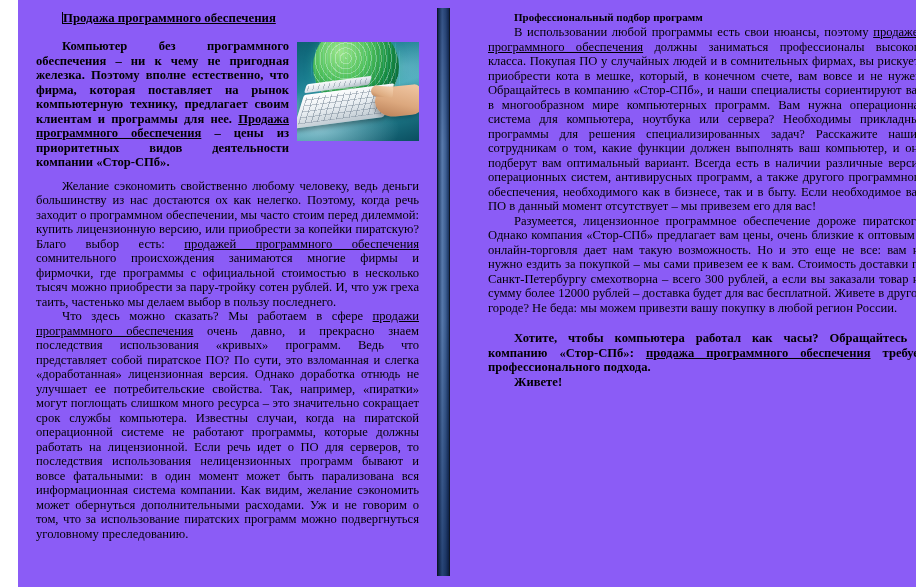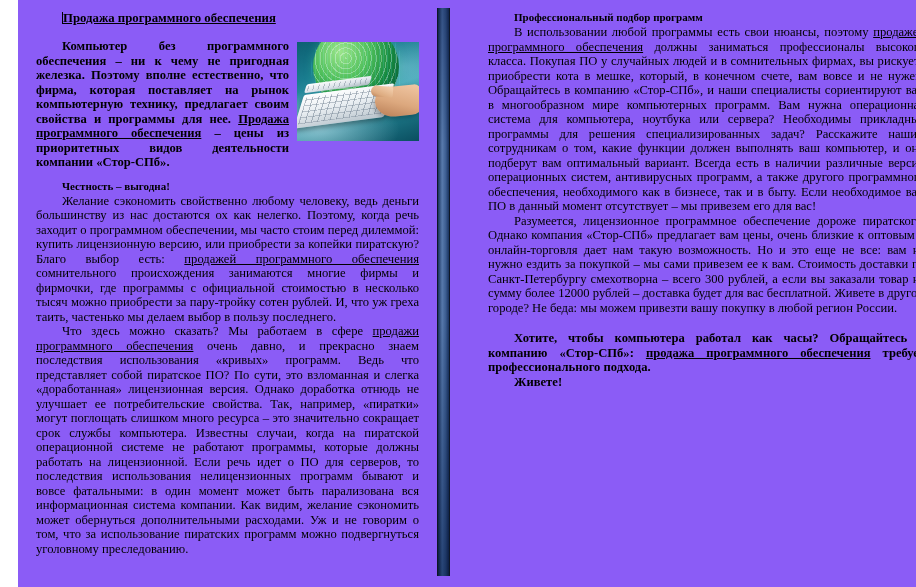--- a/index.html
+++ b/index.html
@@ -223,25 +223,24 @@
 
     <div class="illus">
       <div class="globe"></div>
       <div class="globe-dots"></div>
       <div class="kb2"></div>
       <div class="kb"></div>
       <div class="hand"></div>
       <div class="finger"></div>
     </div>
 
-    <p class="indent lead"><span>Компьютер без программного обеспечения – ни к чему не пригодная железка. Поэтому вполне естественно, что фирма, которая поставляет на рынок компьютерную технику, предлагает своим свойства и программы для нее. </span><span class="u">Продажа программного обеспечения</span><span> – цены из приоритетных видов деятельности компании «Стор-СПб».</span></p>
+    <p class="indent lead"><span>Компьютер без программного обеспечения – ни к чему не пригодная железка. Поэтому вполне естественно, что фирма, которая поставляет на рынок компьютерную технику, предлагает своим клиентам и программы для нее. </span><span class="u">Продажа программного обеспечения</span><span> – цены из приоритетных видов деятельности компании «Стор-СПб».</span></p>
 
     <div class="gap-s"></div>
 
-    <p class="head">Честность – выгодна!</p>
 
     <p class="indent"><span>Желание сэкономить свойственно любому человеку, ведь деньги большинству из нас достаются ох как нелегко. Поэтому, когда речь заходит о программном обеспечении, мы часто стоим перед дилеммой: купить лицензионную версию, или приобрести за копейки пиратскую? Благо выбор есть: </span><span class="u">продажей программного обеспечения</span><span> сомнительного происхождения занимаются многие фирмы и фирмочки, где программы с официальной стоимостью в несколько тысяч можно приобрести за пару-тройку сотен рублей. И, что уж греха таить, частенько мы делаем выбор в пользу последнего.</span></p>
 
     <p class="indent"><span>Что здесь можно сказать? Мы работаем в сфере </span><span class="u">продажи программного обеспечения</span><span> очень давно, и прекрасно знаем последствия использования «кривых» программ. Ведь что представляет собой пиратское ПО? По сути, это взломанная и слегка «доработанная» лицензионная версия. Однако доработка отнюдь не улучшает ее потребительские свойства. Так, например, «пиратки» могут поглощать слишком много ресурса – это значительно сокращает срок службы компьютера. Известны случаи, когда на пиратской операционной системе не работают программы, которые должны работать на лицензионной. Если речь идет о ПО для серверов, то последствия использования нелицензионных программ бывают и вовсе фатальными: в один момент может быть парализована вся информационная система компании. Как видим, желание сэкономить может обернуться дополнительными расходами. Уж и не говорим о том, что за использование пиратских программ можно подвергнуться уголовному преследованию.</span></p>
 
   </div>
 
   <div class="divider"></div>
 
   <div class="col col-right">

